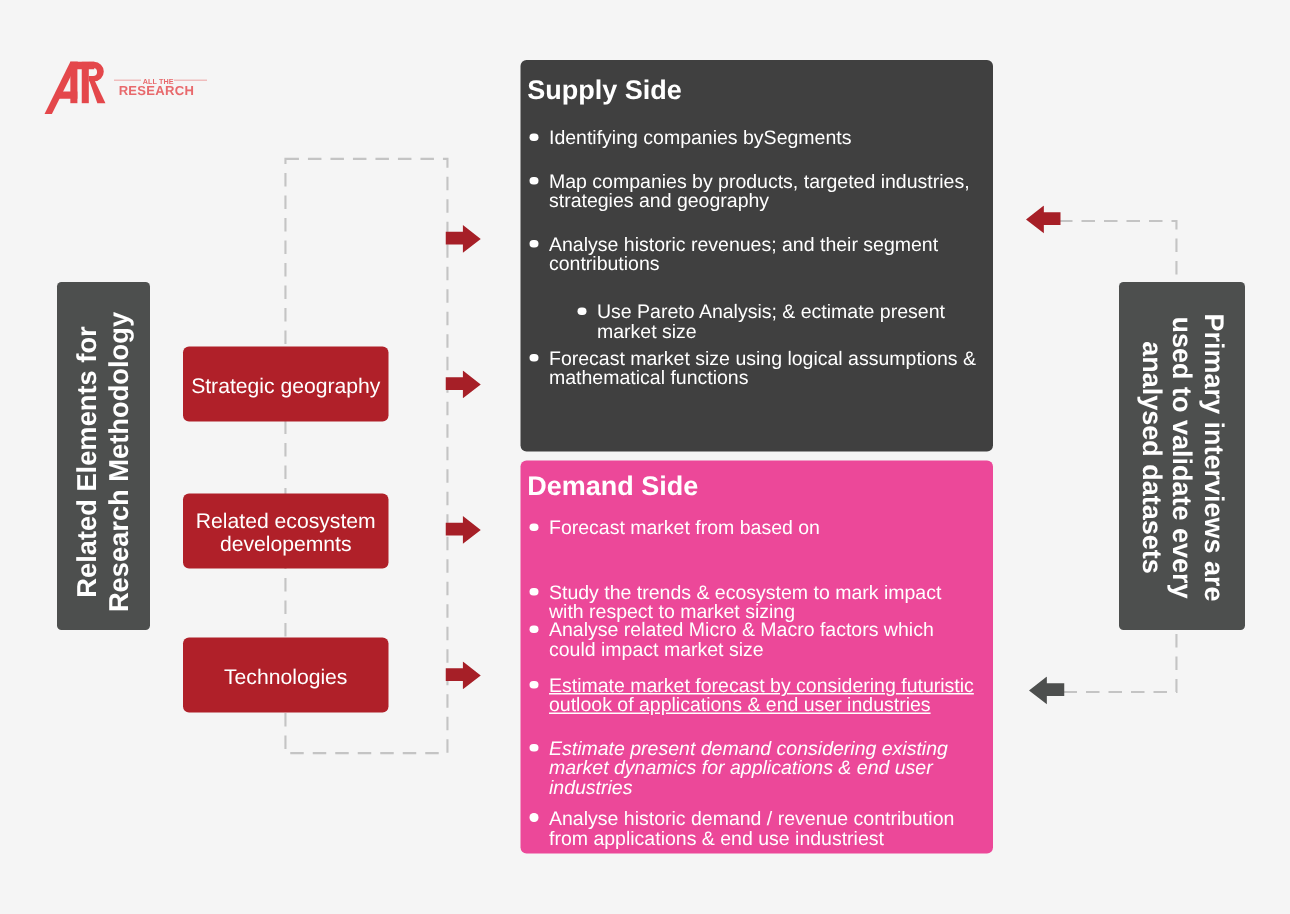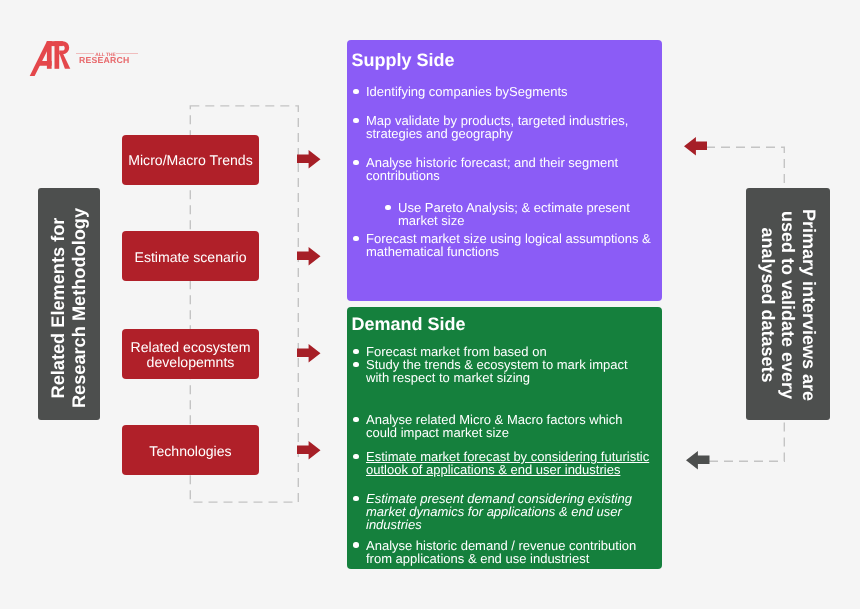--- a/index.html
+++ b/index.html
@@ -28,22 +28,22 @@
       transform:rotate(90deg) translate(0,-84px);transform-origin:0 0;
       display:flex;align-items:center;justify-content:center;padding-left:2px;box-sizing:border-box;
       color:#fff;font-weight:bold;font-size:18px;line-height:20.8px;text-align:center;}
 
   
   .chip{width:137px;height:50px;background:#b02029;border-radius:4px;display:flex;align-items:center;padding-top:2.6px;box-sizing:border-box;
         justify-content:center;color:#fff;font-size:14.1px;line-height:15.1px;text-align:center;left:122px;}
 
   
   .panel{left:347px;width:315px;border-radius:4px;color:#fff;box-sizing:border-box;padding:0 0 0 8px;}
-  #supply{top:40px;height:261px;background:#8b5cf6;}
-  #demand{top:307px;height:262px;background:#15803d;}
+  #supply{top:40px;height:261px;background:#404040;}
+  #demand{top:307px;height:262px;background:#ec4899;}
   .panel h2{position:absolute;margin:0;left:4.5px;font-size:18px;font-weight:bold;letter-spacing:0px;line-height:20px;}
   #supply h2{top:10px;}
   #demand h2{top:7px;}
   .panel ul{margin:0;padding:0;list-style:none;}
   .panel li{position:absolute;left:19px;right:10px;font-size:13px;line-height:13.1px;}
   .panel li::before{content:"";position:absolute;left:-12.8px;top:3.5px;width:5.6px;height:5.6px;border-radius:50%;background:#fff;}
 
   
   #dash-layer{left:0;top:0;pointer-events:none;}
   .arrow{display:block;}
@@ -105,50 +105,47 @@
       <path d="M0 4.5 L11.6 4.5 L11.6 0 L23.5 9.25 L11.6 18.5 L11.6 13.0 L0 13.0 Z" fill="#a61f27"></path>
     </svg>
 
   <svg class="abs arrow" style="left:683.5px;top:137.3px" width="23.5" height="18.5" viewBox="0 0 23.5 18.5">
       <path d="M23.5 4.5 L11.9 4.5 L11.9 0 L0 9.25 L11.9 18.5 L11.9 13.0 L23.5 13.0 Z" fill="#a61f27"></path>
     </svg>
   <svg class="abs arrow" style="left:686px;top:451px" width="23.5" height="18.5" viewBox="0 0 23.5 18.5">
       <path d="M23.5 4.5 L11.9 4.5 L11.9 0 L0 9.25 L11.9 18.5 L11.9 13.0 L23.5 13.0 Z" fill="#4d4f4e"></path>
     </svg>
 
-  <div class="abs chip" style="top:134.6px">
-      <span>Micro/Macro Trends</span>
-    </div>
   <div class="abs chip" style="top:230.9px">
-      <span>Estimate scenario</span>
+      <span>Strategic geography</span>
     </div>
   <div class="abs chip" style="top:328.9px">
       <span style="white-space: pre-line;">Related ecosystem
 developemnts</span>
     </div>
   <div class="abs chip" style="top:425.3px">
       <span>Technologies</span>
     </div>
 
   <div class="abs panel" id="supply">
     <h2>Supply Side</h2>
     <ul>
         <li style="top: 45px;">Identifying companies bySegments</li>
-        <li style="top: 74px;">Map validate by products, targeted industries, strategies and geography</li>
-        <li style="top: 116px;">Analyse historic forecast; and their segment contributions</li>
+        <li style="top: 74px;">Map companies by products, targeted industries, strategies and geography</li>
+        <li style="top: 116px;">Analyse historic revenues; and their segment contributions</li>
         <li style="top: 161px; margin-left: 32px;">Use Pareto Analysis; &amp; ectimate present market size</li>
         <li style="top: 192px;">Forecast market size using logical assumptions &amp; mathematical functions</li>
       </ul>
   </div>
 
   <div class="abs panel" id="demand">
     <h2>Demand Side</h2>
     <ul>
         <li style="top: 38px;">Forecast market from based on</li>
-        <li style="top: 51px;">Study the trends &amp; ecosystem to mark impact with respect to market sizing</li>
+        <li style="top: 81px;">Study the trends &amp; ecosystem to mark impact with respect to market sizing</li>
         <li style="top: 106px;">Analyse related Micro &amp; Macro factors which could impact market size</li>
         <li style="top: 143.3px; text-decoration: underline;">Estimate market forecast by considering futuristic outlook of applications &amp; end user industries</li>
         <li style="top: 185.3px; font-style: italic;">Estimate present demand considering existing market dynamics for applications &amp; end user industries</li>
         <li style="top: 231.7px;">Analyse historic demand / revenue contribution from applications &amp; end use industriest</li>
       </ul>
   </div>
 
 </div>
 
 </body></html>

